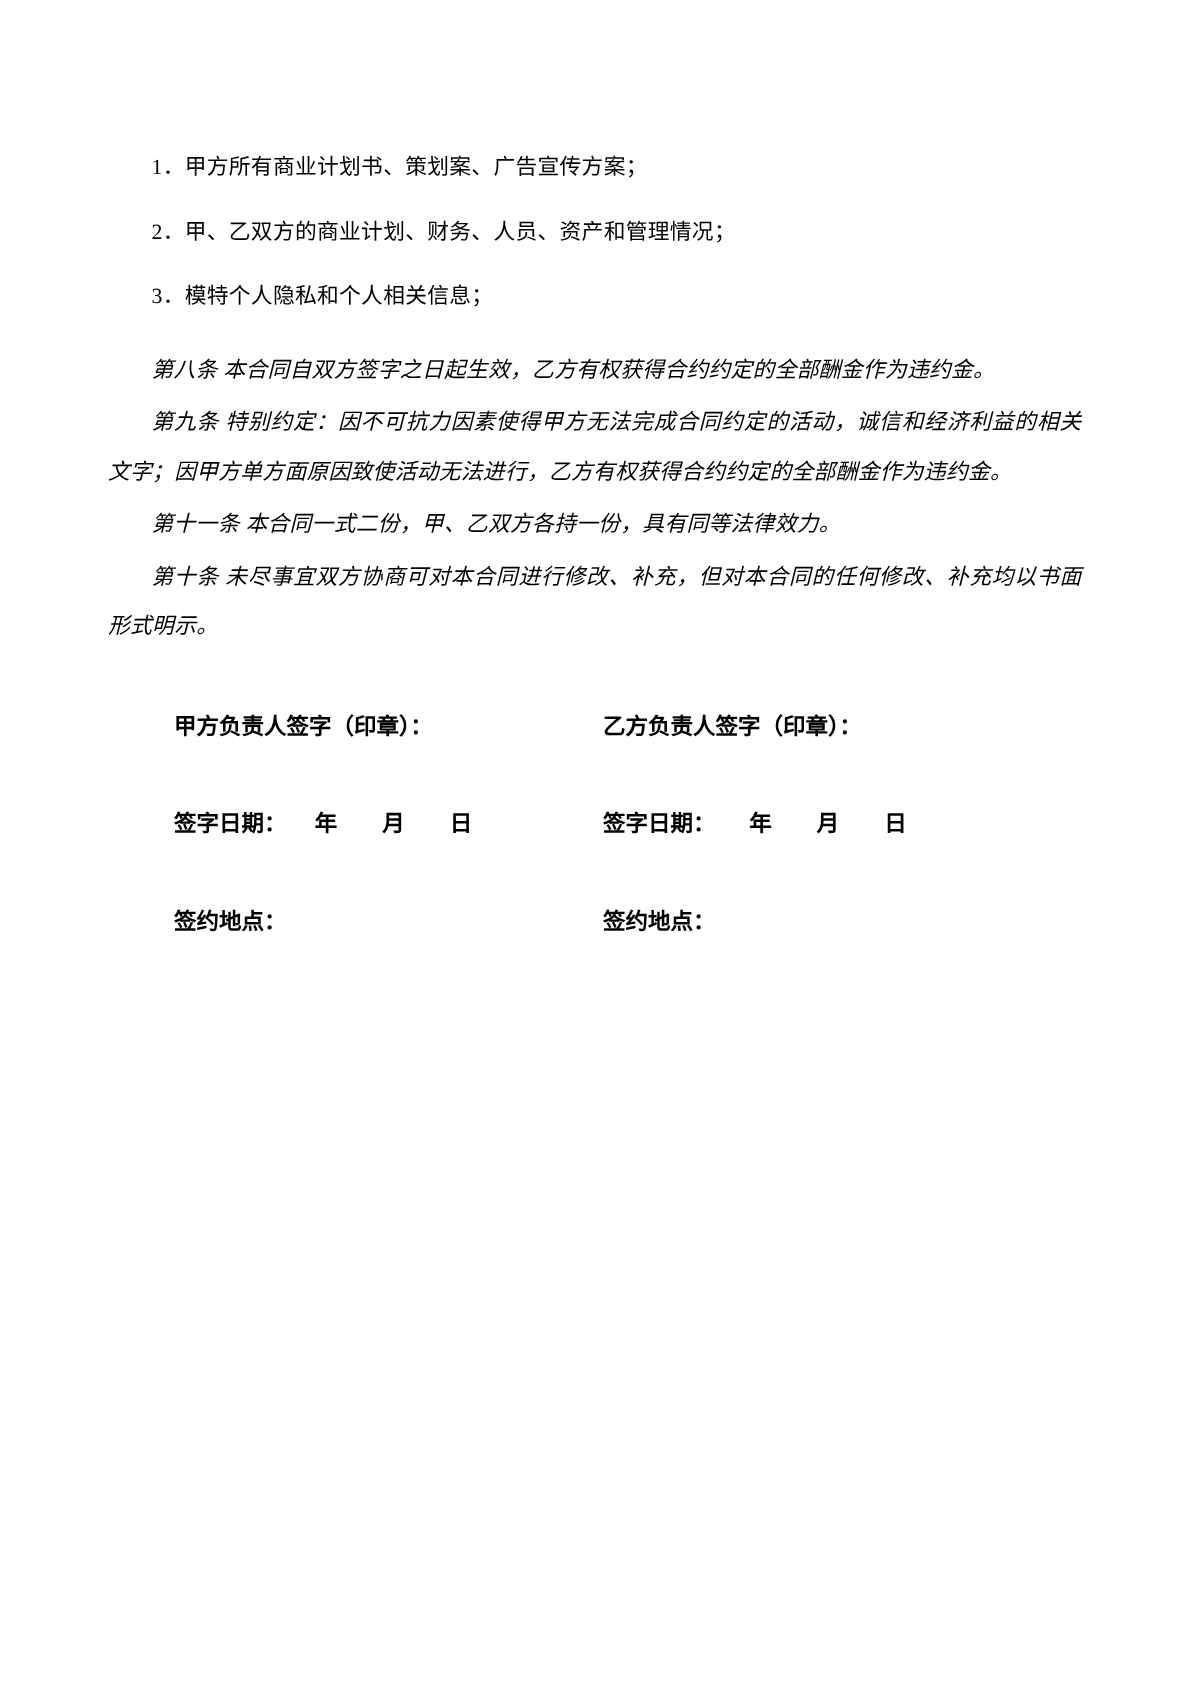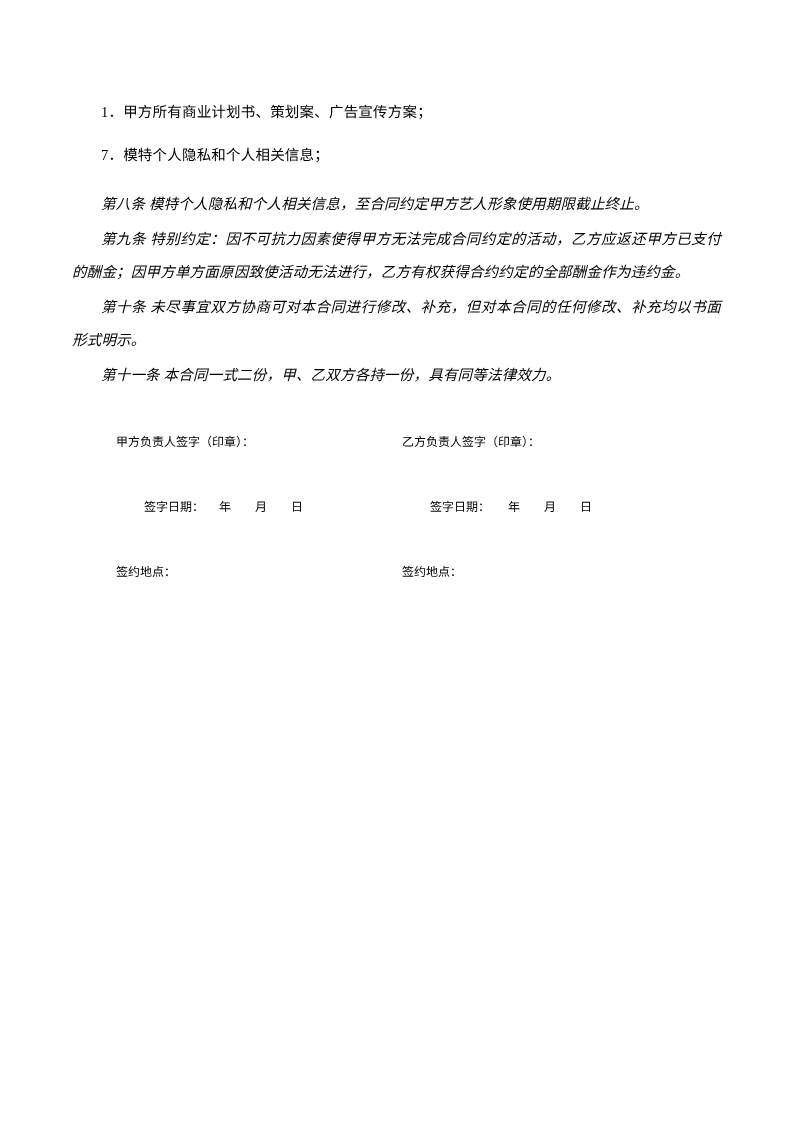--- a/index.html
+++ b/index.html
@@ -44,59 +44,60 @@
     text-indent: 2em;
     margin-bottom: 2px;
     font-style: italic;
   }
   
   .sig-block {
     margin-top: 34px;
   }
   .sig-row {
     display: flex;
-    font-size: 12px;
+    font-size: 15px;
     line-height: 33px;
     margin-bottom: 32px;
+    font-weight: bold;
   }
   .sig-col {
     flex: 0 0 auto;
   }
   .sig-col.left {
     width: 330px;
     padding-left: 44px;
     box-sizing: border-box;
   }
   .sig-col.right {
     padding-left: 0;
   }
   .sig-label {
     white-space: pre;
   }
   .date-line .sig-label {
     white-space: pre;
-    margin-left: 28px;
   }
   .spacer-a { height: 6px; }
 </style>
 </head>
 <body>
 
 <div class="page">
   <div class="doc-body">
 
     <p class="para list-item">1．甲方所有商业计划书、策划案、广告宣传方案；</p>
-    <p class="para list-item">7．模特个人隐私和个人相关信息；</p>
+    <p class="para list-item">2．甲、乙双方的商业计划、财务、人员、资产和管理情况；</p>
+    <p class="para list-item">3．模特个人隐私和个人相关信息；</p>
 
     <div class="spacer-a"></div>
 
-    <p class="para clause">第八条  模特个人隐私和个人相关信息，至合同约定甲方艺人形象使用期限截止终止。</p>
-    <p class="para clause">第九条  特别约定：因不可抗力因素使得甲方无法完成合同约定的活动，乙方应返还甲方已支付的酬金；因甲方单方面原因致使活动无法进行，乙方有权获得合约约定的全部酬金作为违约金。</p>
+    <p class="para clause">第八条  本合同自双方签字之日起生效，乙方有权获得合约约定的全部酬金作为违约金。</p>
+    <p class="para clause">第九条  特别约定：因不可抗力因素使得甲方无法完成合同约定的活动，诚信和经济利益的相关文字；因甲方单方面原因致使活动无法进行，乙方有权获得合约约定的全部酬金作为违约金。</p>
+    <p class="para clause">第十一条  本合同一式二份，甲、乙双方各持一份，具有同等法律效力。</p>
     <p class="para clause">第十条  未尽事宜双方协商可对本合同进行修改、补充，但对本合同的任何修改、补充均以书面形式明示。</p>
-    <p class="para clause">第十一条  本合同一式二份，甲、乙双方各持一份，具有同等法律效力。</p>
 
     <div class="sig-block">
 
       <div class="sig-row">
         <div class="sig-col left">
           <span class="sig-label">甲方负责人签字（印章）：</span>
         </div>
         <div class="sig-col right">
           <span class="sig-label">乙方负责人签字（印章）：</span>
         </div>

